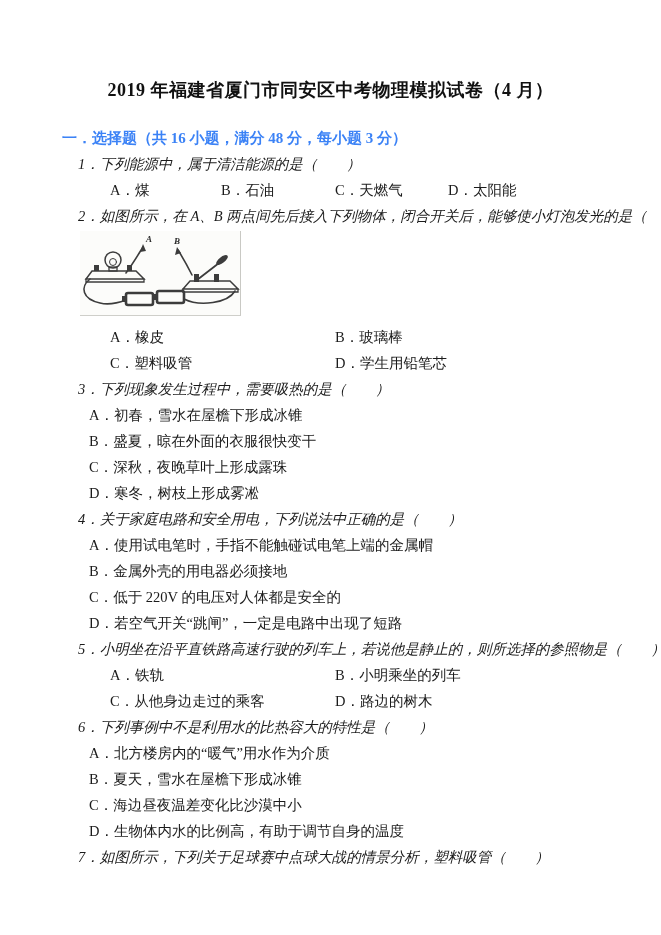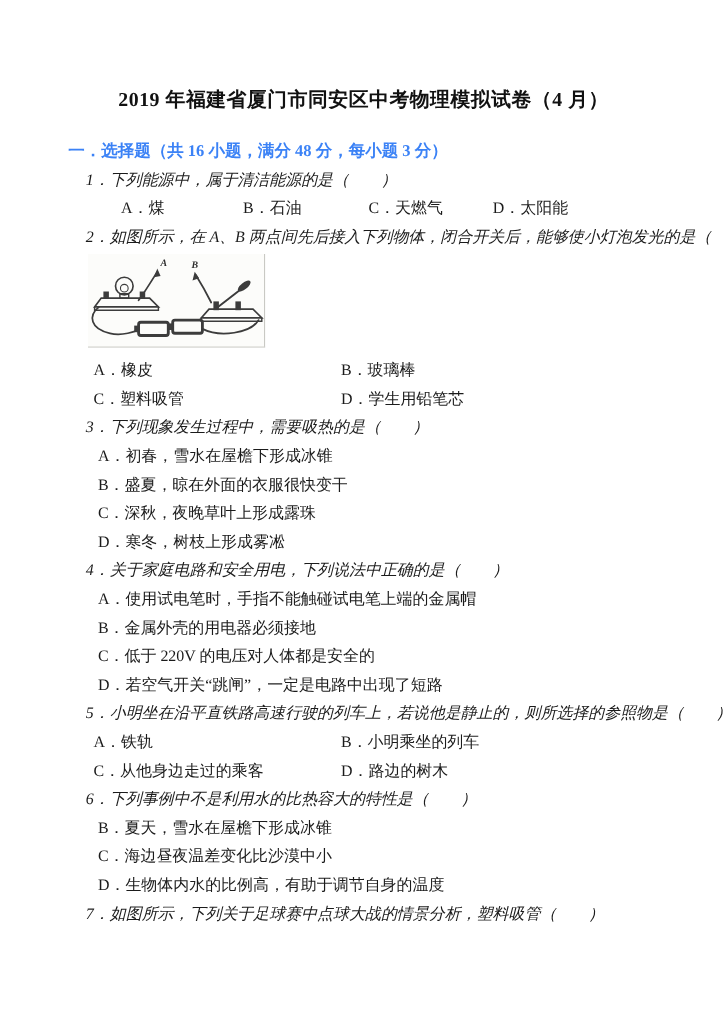--- a/index.html
+++ b/index.html
@@ -33,21 +33,21 @@
     margin-left:78px;
     margin-right:20px;
     font-size:14.5px;
   }
   .stem{line-height:26px;white-space:nowrap;font-style:italic;}
   .opt{line-height:26px;white-space:nowrap;}
   .opts-list .opt{margin-left:11px;}
   .opts-2col{
     display:grid;
     grid-template-columns:225px auto;
-    margin-left:7px;
+    margin-left:32px;
   }
   .opts-4col{
     display:grid;
     grid-template-columns:111px 114px 113px auto;
     margin-left:32px;
   }
   .figure-box{
     width:160px;
     height:84px;
     margin:2px 0 8px 2px;
@@ -166,20 +166,21 @@
       <span class="opt"><span>A．</span><span>铁轨</span></span>
       <span class="opt"><span>B．</span><span>小明乘坐的列车</span></span>
       <span class="opt"><span>C．</span><span>从他身边走过的乘客</span></span>
       <span class="opt"><span>D．</span><span>路边的树木</span></span>
     </div>
   </div>
 
   <div class="q">
     <div class="stem"><span>6．</span><span>下列事例中不是利用水的比热容大的特性是（　　）</span></div>
     <div class="opts-list">
+      <div class="opt"><span>A．</span><span>北方楼房内的“暖气”用水作为介质</span></div>
       <div class="opt"><span>B．</span><span>夏天，雪水在屋檐下形成冰锥</span></div>
       <div class="opt"><span>C．</span><span>海边昼夜温差变化比沙漠中小</span></div>
       <div class="opt"><span>D．</span><span>生物体内水的比例高，有助于调节自身的温度</span></div>
     </div>
   </div>
 
   <div class="q">
     <div class="stem"><span>7．</span><span>如图所示，下列关于足球赛中点球大战的情景分析，塑料吸管（　　）</span></div>
   </div>
 

